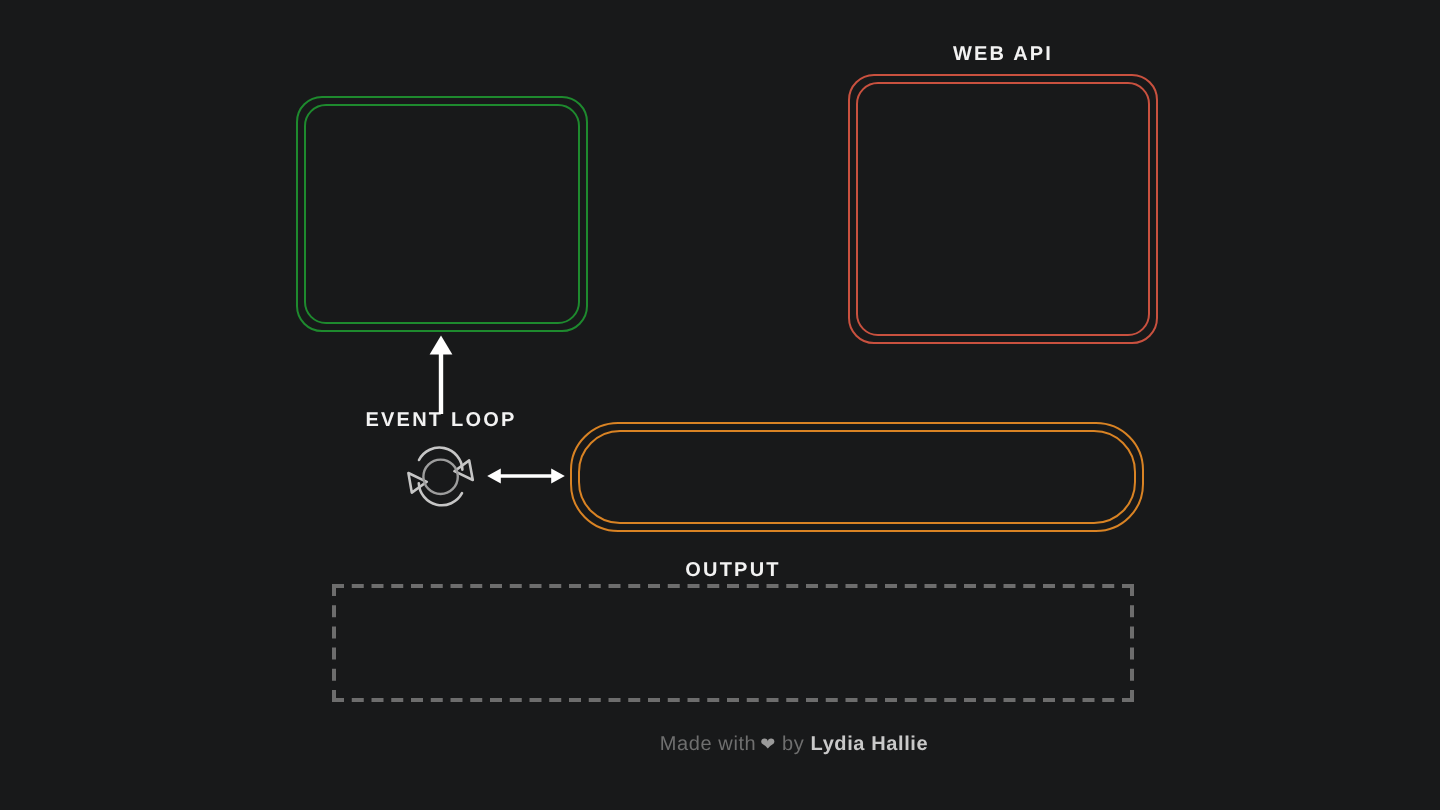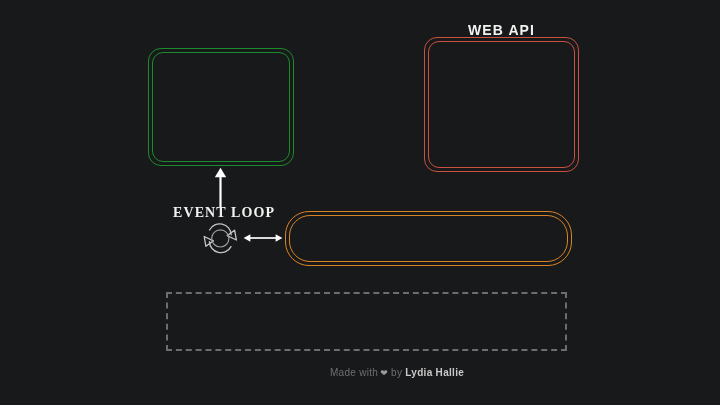--- a/index.html
+++ b/index.html
@@ -18,21 +18,21 @@
   #stage {
     position: relative;
     width: 720px;
     height: 405px;
   }
 
   
   .sec-label {
     position: absolute;
     color: #f2f2f2;
-    font-size: 14px;
+    font-size: 10px;
     font-weight: bold;
     letter-spacing: 1.1px;
     text-align: center;
     white-space: nowrap;
     line-height: 1;
     user-select: none;
   }
 
   
   .dbox {
@@ -172,24 +172,25 @@
 
   <div class="dbox" id="webapi-box">
     <div class="inner"></div>
   </div>
 
 
   <div class="dbox" id="queue-box">
     <div class="inner"></div>
   </div>
 
+  <div class="sec-label" style="left:166px; top:281px; width:401px;">OUTPUT</div>
 
   <div id="output-box"></div>
 
-  <div class="sec-label" style="left:173px; top:206px; width:95px;font-family:Liberation Serif, serif;">EVENT LOOP</div>
+  <div class="sec-label" style="left:173px; top:206px; width:95px;">EVENT LOOP</div>
 
   <div id="eventloop-icon">
     <svg width="45" height="43" viewBox="0 0 45 43" fill="none">
 
       <path d="M11.5 13.0 A11.5 11.5 0 0 1 33.2 17.8" stroke="#c6c6c6" stroke-width="1.3" fill="none" stroke-linecap="round"></path>
       <path d="M36.6 13.2 L38.4 23.0 L29.2 18.6 Z" stroke="#c6c6c6" stroke-width="1.3" fill="none" stroke-linejoin="round"></path>
 
       <path d="M33.0 29.6 A11.5 11.5 0 0 1 11.4 24.6" stroke="#c6c6c6" stroke-width="1.3" fill="none" stroke-linecap="round"></path>
       <path d="M7.9 29.3 L6.2 19.5 L15.4 23.9 Z" stroke="#c6c6c6" stroke-width="1.3" fill="none" stroke-linejoin="round"></path>
 

